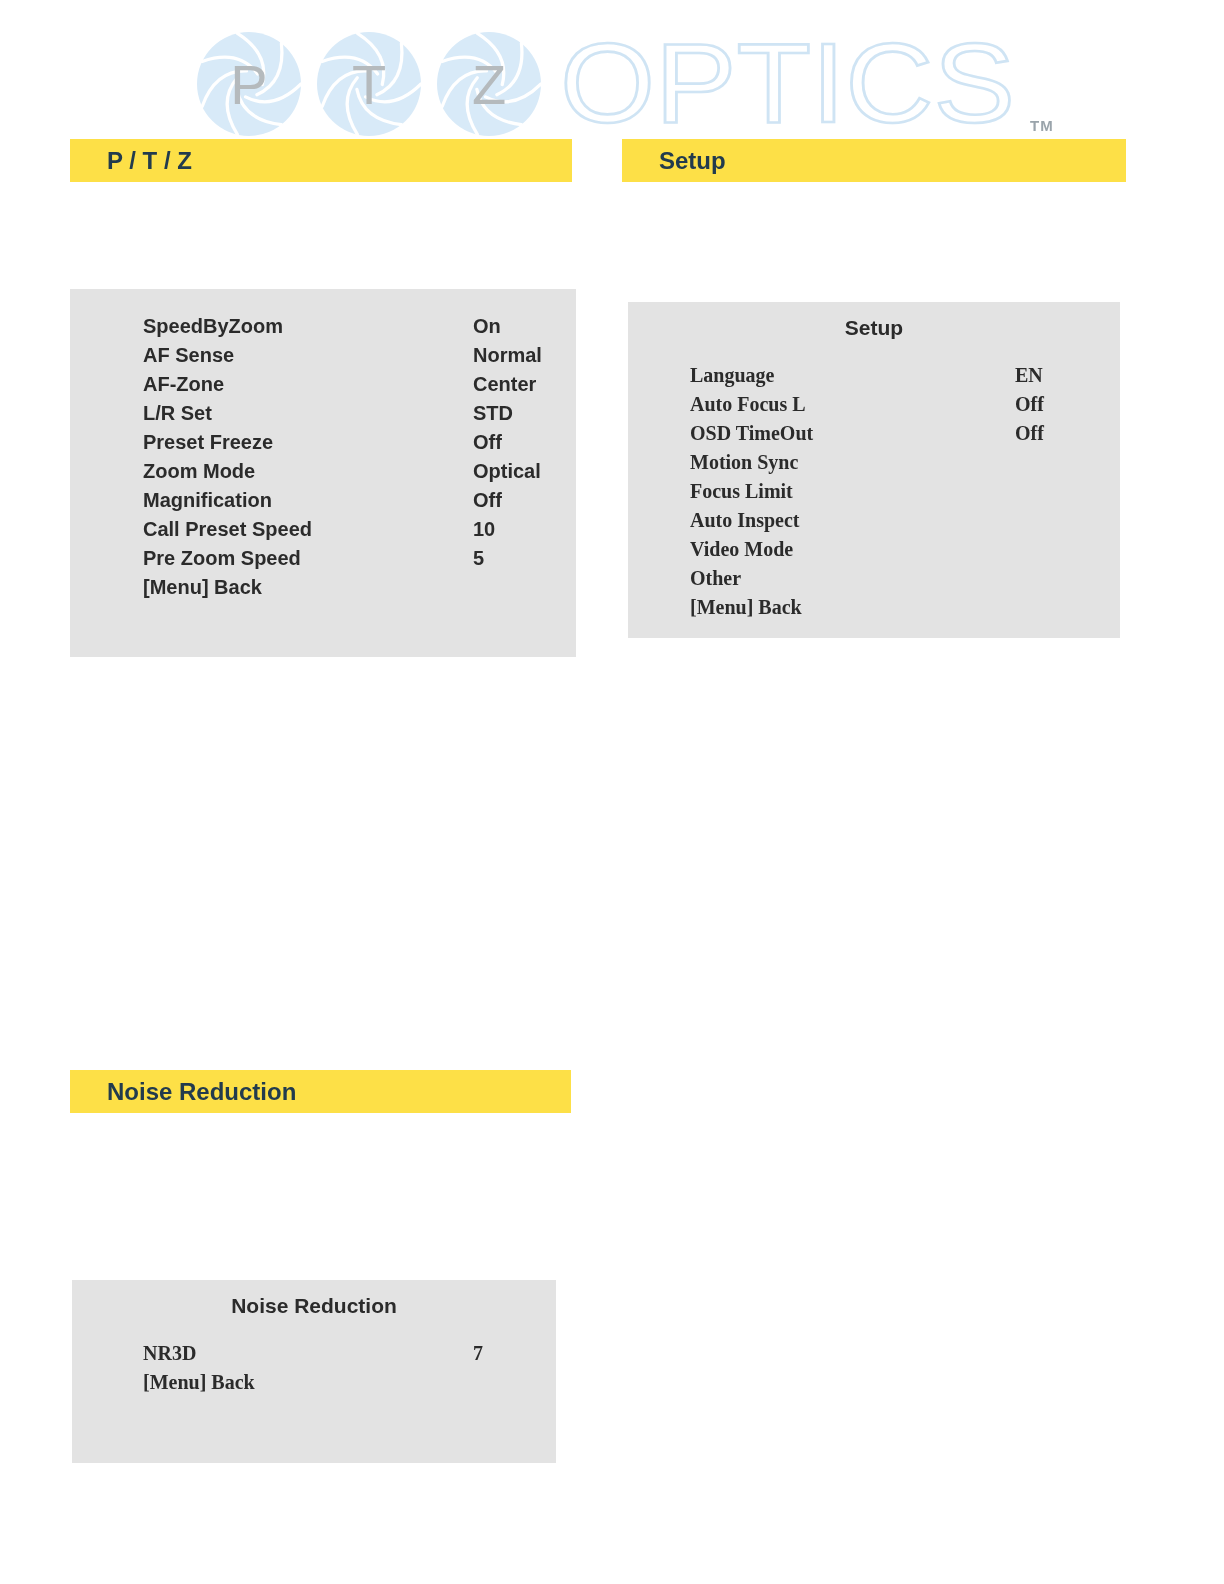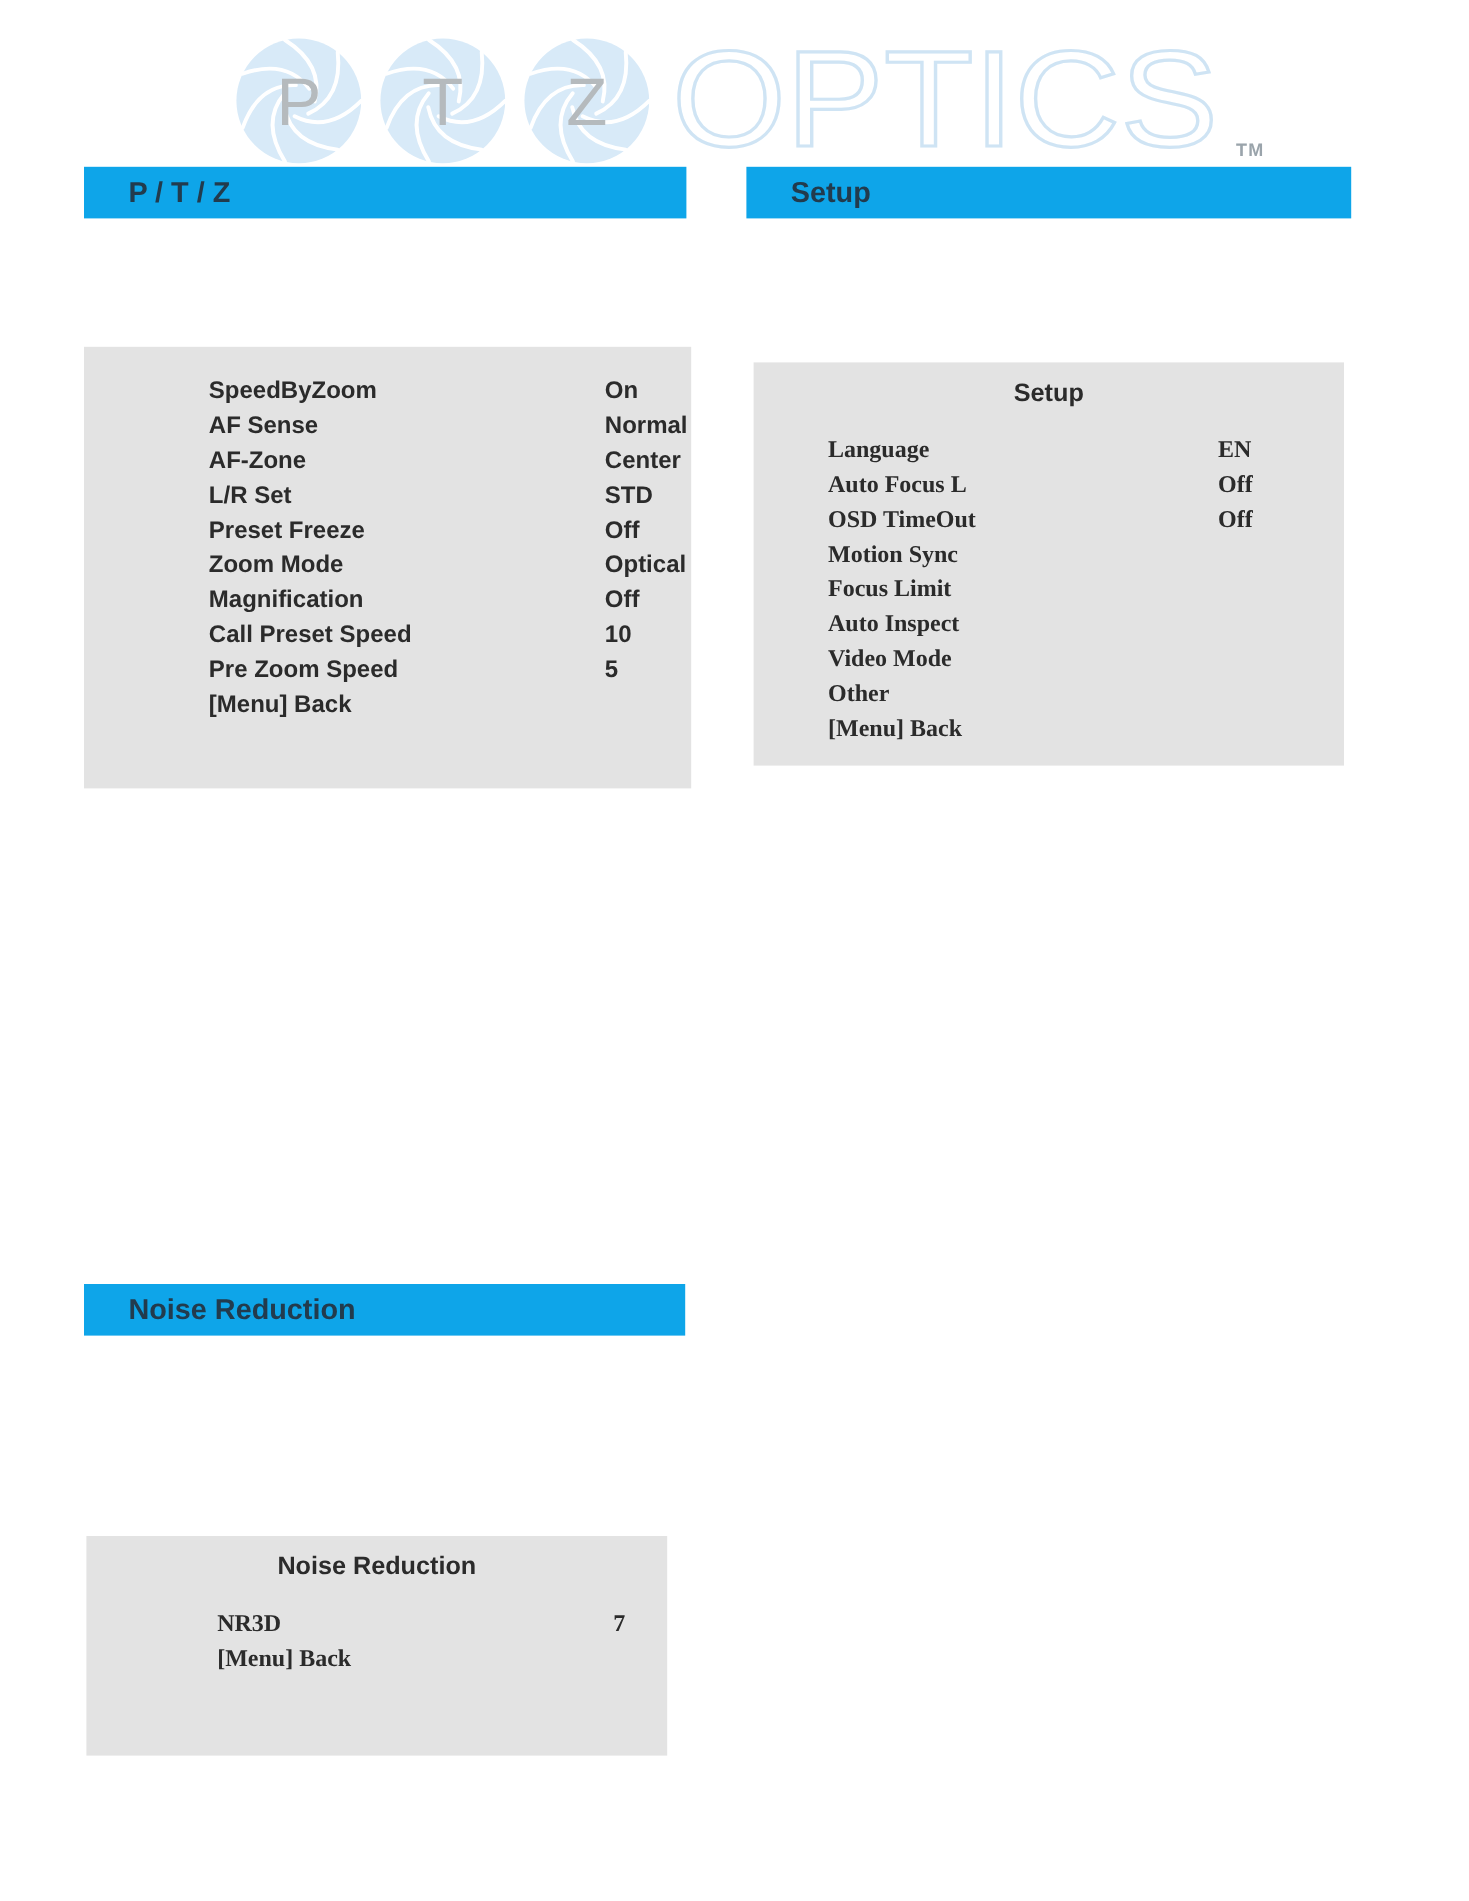--- a/index.html
+++ b/index.html
@@ -53,21 +53,21 @@
     font-size: 15px;
     letter-spacing: 1px;
     color: #9aa4ab;
     font-weight: 700;
   }
 
   
   .bar {
     position: absolute;
     height: 43px;
-    background: #0ea5e9;
+    background: #fde047;
     display: flex;
     align-items: center;
     color: #223b4d;
     font-size: 24px;
     font-weight: bold;
   }
   .bar span { padding-left: 37px; }
   .bar-ptz   { left: 70px;  top: 139px;  width: 502px; }
   .bar-setup { left: 622px; top: 139px;  width: 504px; }
   .bar-nr    { left: 70px;  top: 1070px; width: 501px; }
@@ -94,23 +94,23 @@
   .menu-setup .rows, .menu-nr .rows { margin-top: 21px; font-family: Liberation Serif, serif; }
 
   .row {
     display: flex;
     align-items: center;
     height: 29px;
     font-size: 20px;
     font-weight: bold;
     line-height: 29px;
   }
-  .menu-ptz .row   { padding-left: 104px; }
+  .menu-ptz .row   { padding-left: 73px; }
   .menu-setup .row { padding-left: 62px; }
-  .menu-nr .row    { padding-left: 109px; }
+  .menu-nr .row    { padding-left: 71px; }
 
   .menu-ptz .lbl   { width: 290px; }
   .menu-setup .lbl { width: 285px; }
   .menu-nr .lbl    { width: 290px; }
   .val { white-space: nowrap; margin-left: 40px; }
 </style>
 </head>
 <body>
 
 <div class="page">

